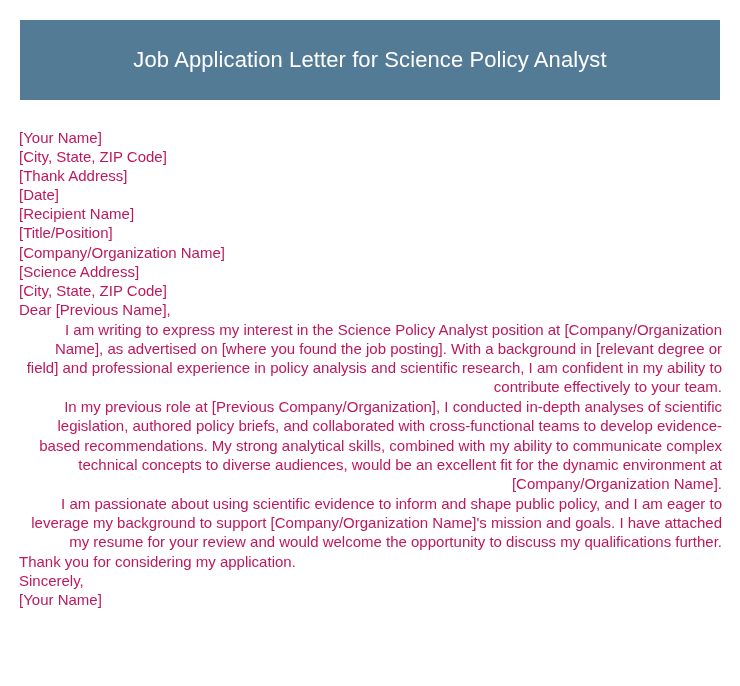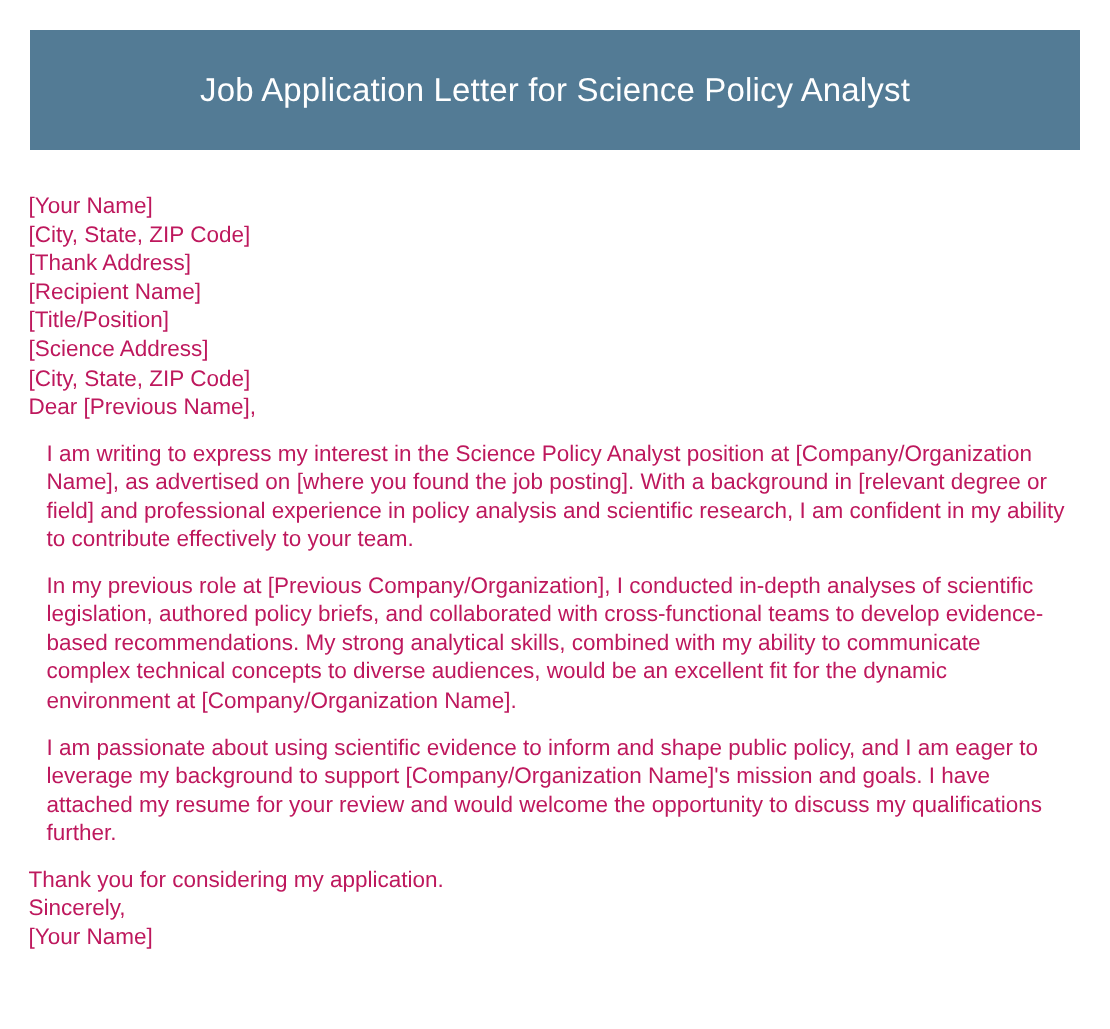--- a/index.html
+++ b/index.html
@@ -54,42 +54,44 @@
   }
   .line {
     display: block;
     white-space: pre-wrap;
     word-wrap: break-word;
     margin: 0;
     padding: 0;
   }
   .para {
     display: block;
-    margin: 12px;
+    margin: 1px;
     padding: 0;
-    text-align: left;
+    text-align: right;
   }
 </style>
 </head>
 <body>
 
 <div class="page">
 
   <div class="doc-header">
     <div class="doc-title">Job Application Letter for Science Policy Analyst</div>
   </div>
 
   <div class="letter-body">
 
     <div class="line">[Your Name]</div>
     <div class="line">[City, State, ZIP Code]</div>
     <div class="line">[Thank Address]</div>
+    <div class="line">[Date]</div>
 
     <div class="line">[Recipient Name]</div>
     <div class="line">[Title/Position]</div>
+    <div class="line">[Company/Organization Name]</div>
     <div class="line">[Science Address]</div>
     <div class="line">[City, State, ZIP Code]</div>
 
     <div class="line">Dear [Previous Name],</div>
 
     <div class="para">I am writing to express my interest in the Science Policy Analyst position at [Company/Organization Name], as advertised on [where you found the job posting]. With a background in [relevant degree or field] and professional experience in policy analysis and scientific research, I am confident in my ability to contribute effectively to your team.</div>
     <div class="para">In my previous role at [Previous Company/Organization], I conducted in-depth analyses of scientific legislation, authored policy briefs, and collaborated with cross-functional teams to develop evidence-based recommendations. My strong analytical skills, combined with my ability to communicate complex technical concepts to diverse audiences, would be an excellent fit for the dynamic environment at [Company/Organization Name].</div>
     <div class="para">I am passionate about using scientific evidence to inform and shape public policy, and I am eager to leverage my background to support [Company/Organization Name]'s mission and goals. I have attached my resume for your review and would welcome the opportunity to discuss my qualifications further.</div>
 
     <div class="line">Thank you for considering my application.</div>

